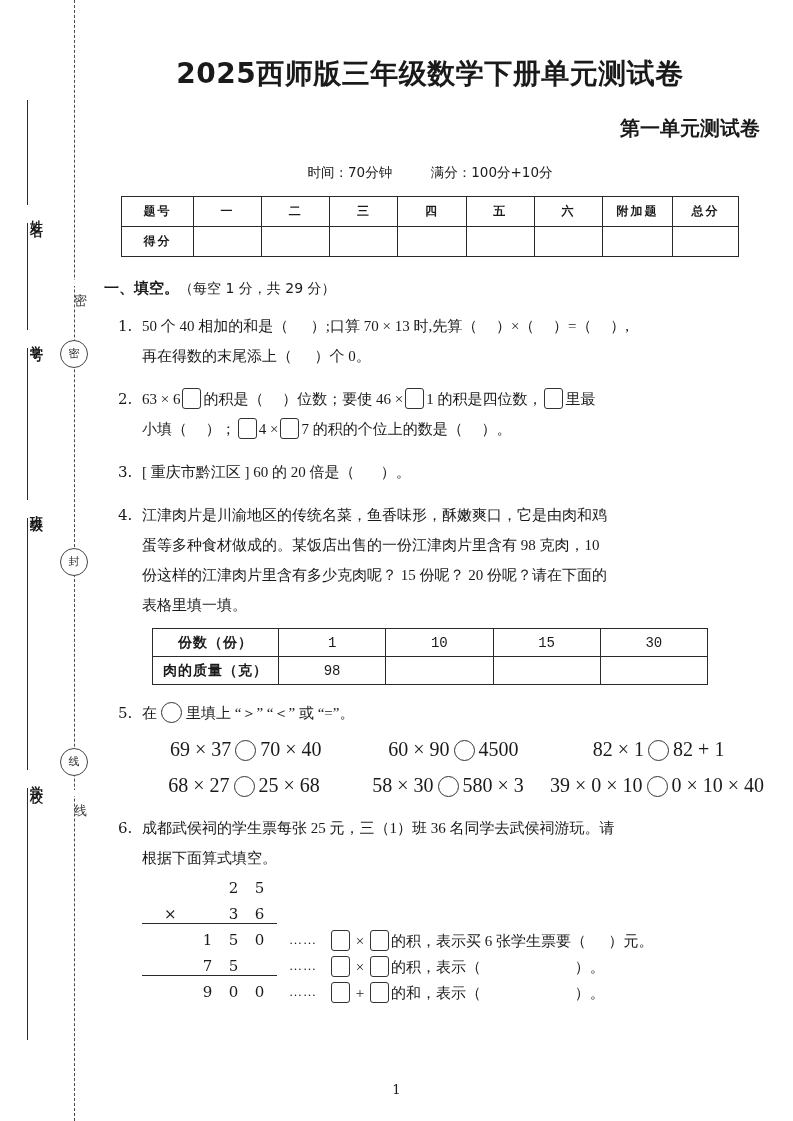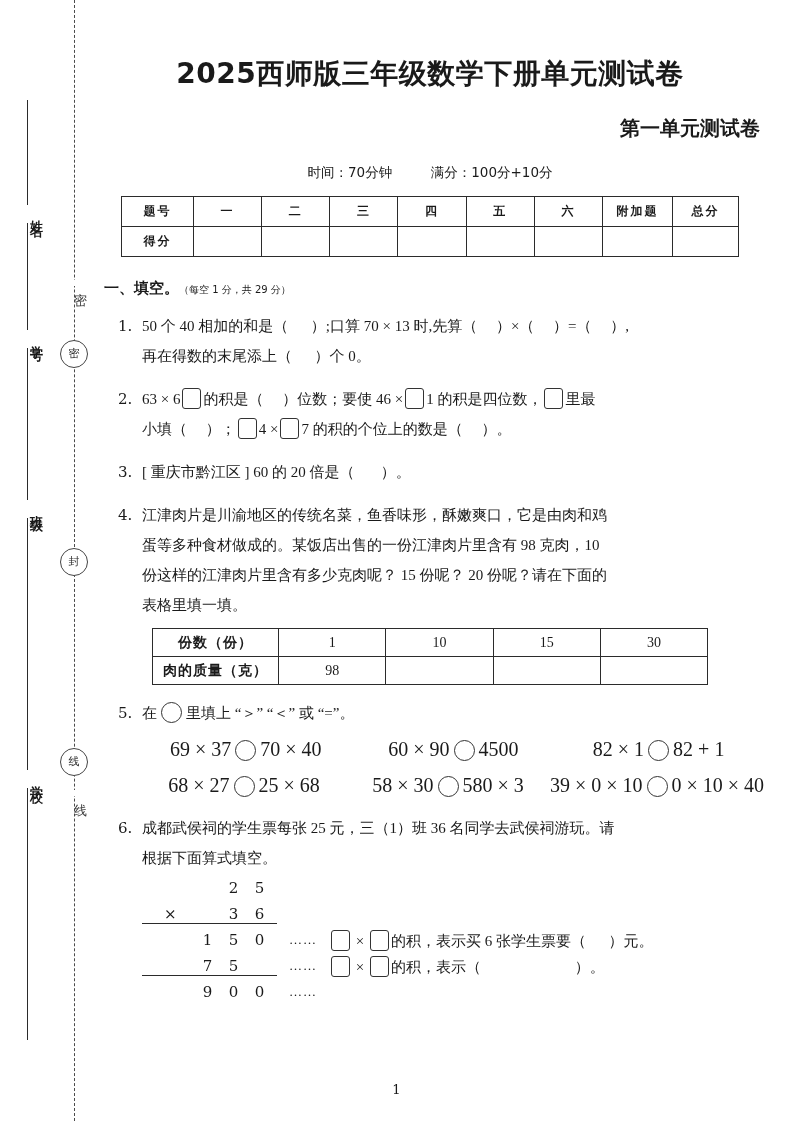--- a/index.html
+++ b/index.html
@@ -127,21 +127,21 @@
   table.score-table td.extra-col { width: 70px; }
   table.score-table td.total-col { width: 66px; }
 
   
   .section-head {
     font-family: "DejaVu Sans", sans-serif;
     font-size: 15px;
     margin: 22px 0 0 4px;
   }
   .section-head b { font-weight: bold; }
-  .section-head .pts { font-weight: normal; font-size: 10px; }
+  .section-head .pts { font-weight: normal; font-size: 14px; }
 
   .q {
     display: flex;
     margin-top: 13px;
     padding-left: 18px;
     font-size: 15px;
     line-height: 30px;
   }
   .q-num {
     width: 24px;
@@ -181,21 +181,21 @@
     margin: 8px 0 0 52px;
     table-layout: fixed;
     width: 556px;
   }
   table.q4-table td {
     border: 1.2px solid #2b2b2b;
     height: 28px;
     text-align: center;
     vertical-align: middle;
     font-size: 14px;
-    font-family: Liberation Serif, serif;
+    font-family: Liberation Mono, monospace;
   }
   table.q4-table td.lbl {
     width: 126px;
     font-weight: bold;
     letter-spacing: 1px;
   }
 
   
   .cmp-row {
     display: flex;
@@ -437,18 +437,19 @@
       <div class="tail"><span class="sq"></span> <span>×</span> <span class="sq"></span><span>的积，表示买 6 张学生票要（</span><span class="blank-paren">      </span><span>）元。</span></div>
     </div>
     <div class="vrow">
       <div class="digits rule-under"><span class="d">7</span><span class="d">5</span><span class="d"></span></div>
       <div class="dots">……</div>
       <div class="tail"><span class="sq"></span> <span>×</span> <span class="sq"></span><span>的积，表示（</span><span class="blank-paren">                         </span><span>）。</span></div>
     </div>
     <div class="vrow">
       <div class="digits"><span class="d">9</span><span class="d">0</span><span class="d">0</span></div>
       <div class="dots">……</div>
+      <div class="tail"><span class="sq"></span> <span>+</span> <span class="sq"></span><span>的和，表示（</span><span class="blank-paren">                         </span><span>）。</span></div>
     </div>
   </div>
 
 </div>
 
 <div id="page-num">1</div>
 
 </body></html>

